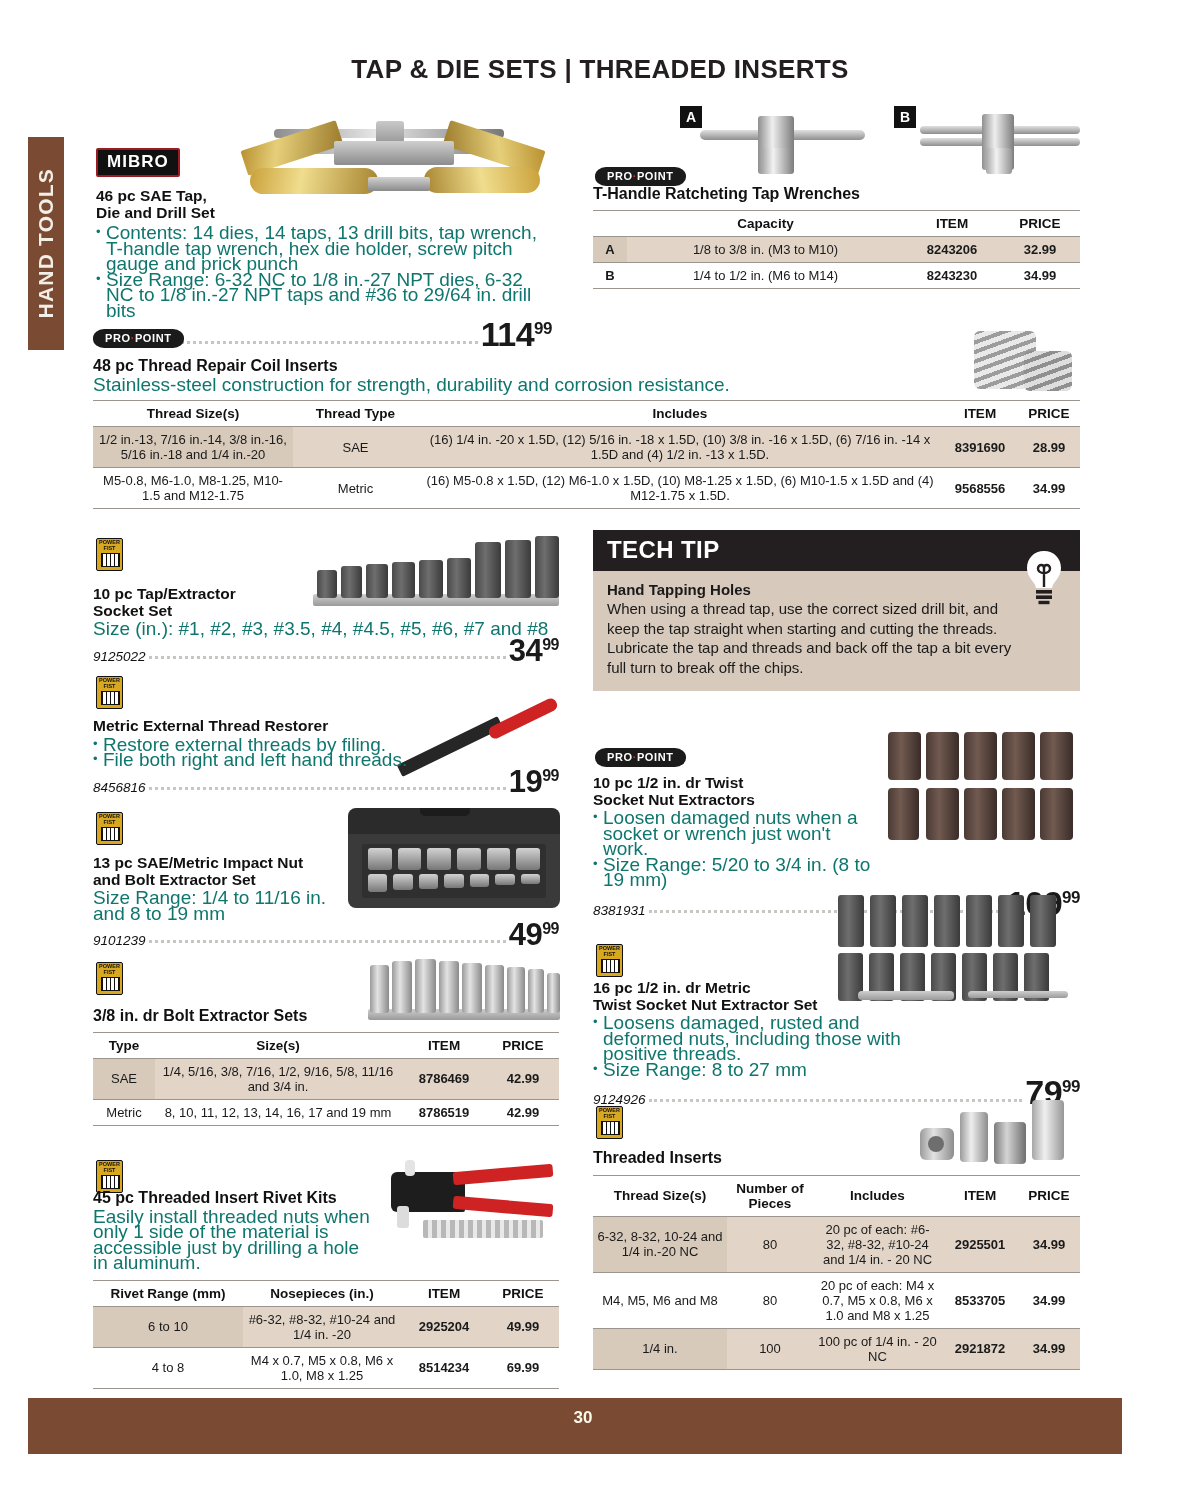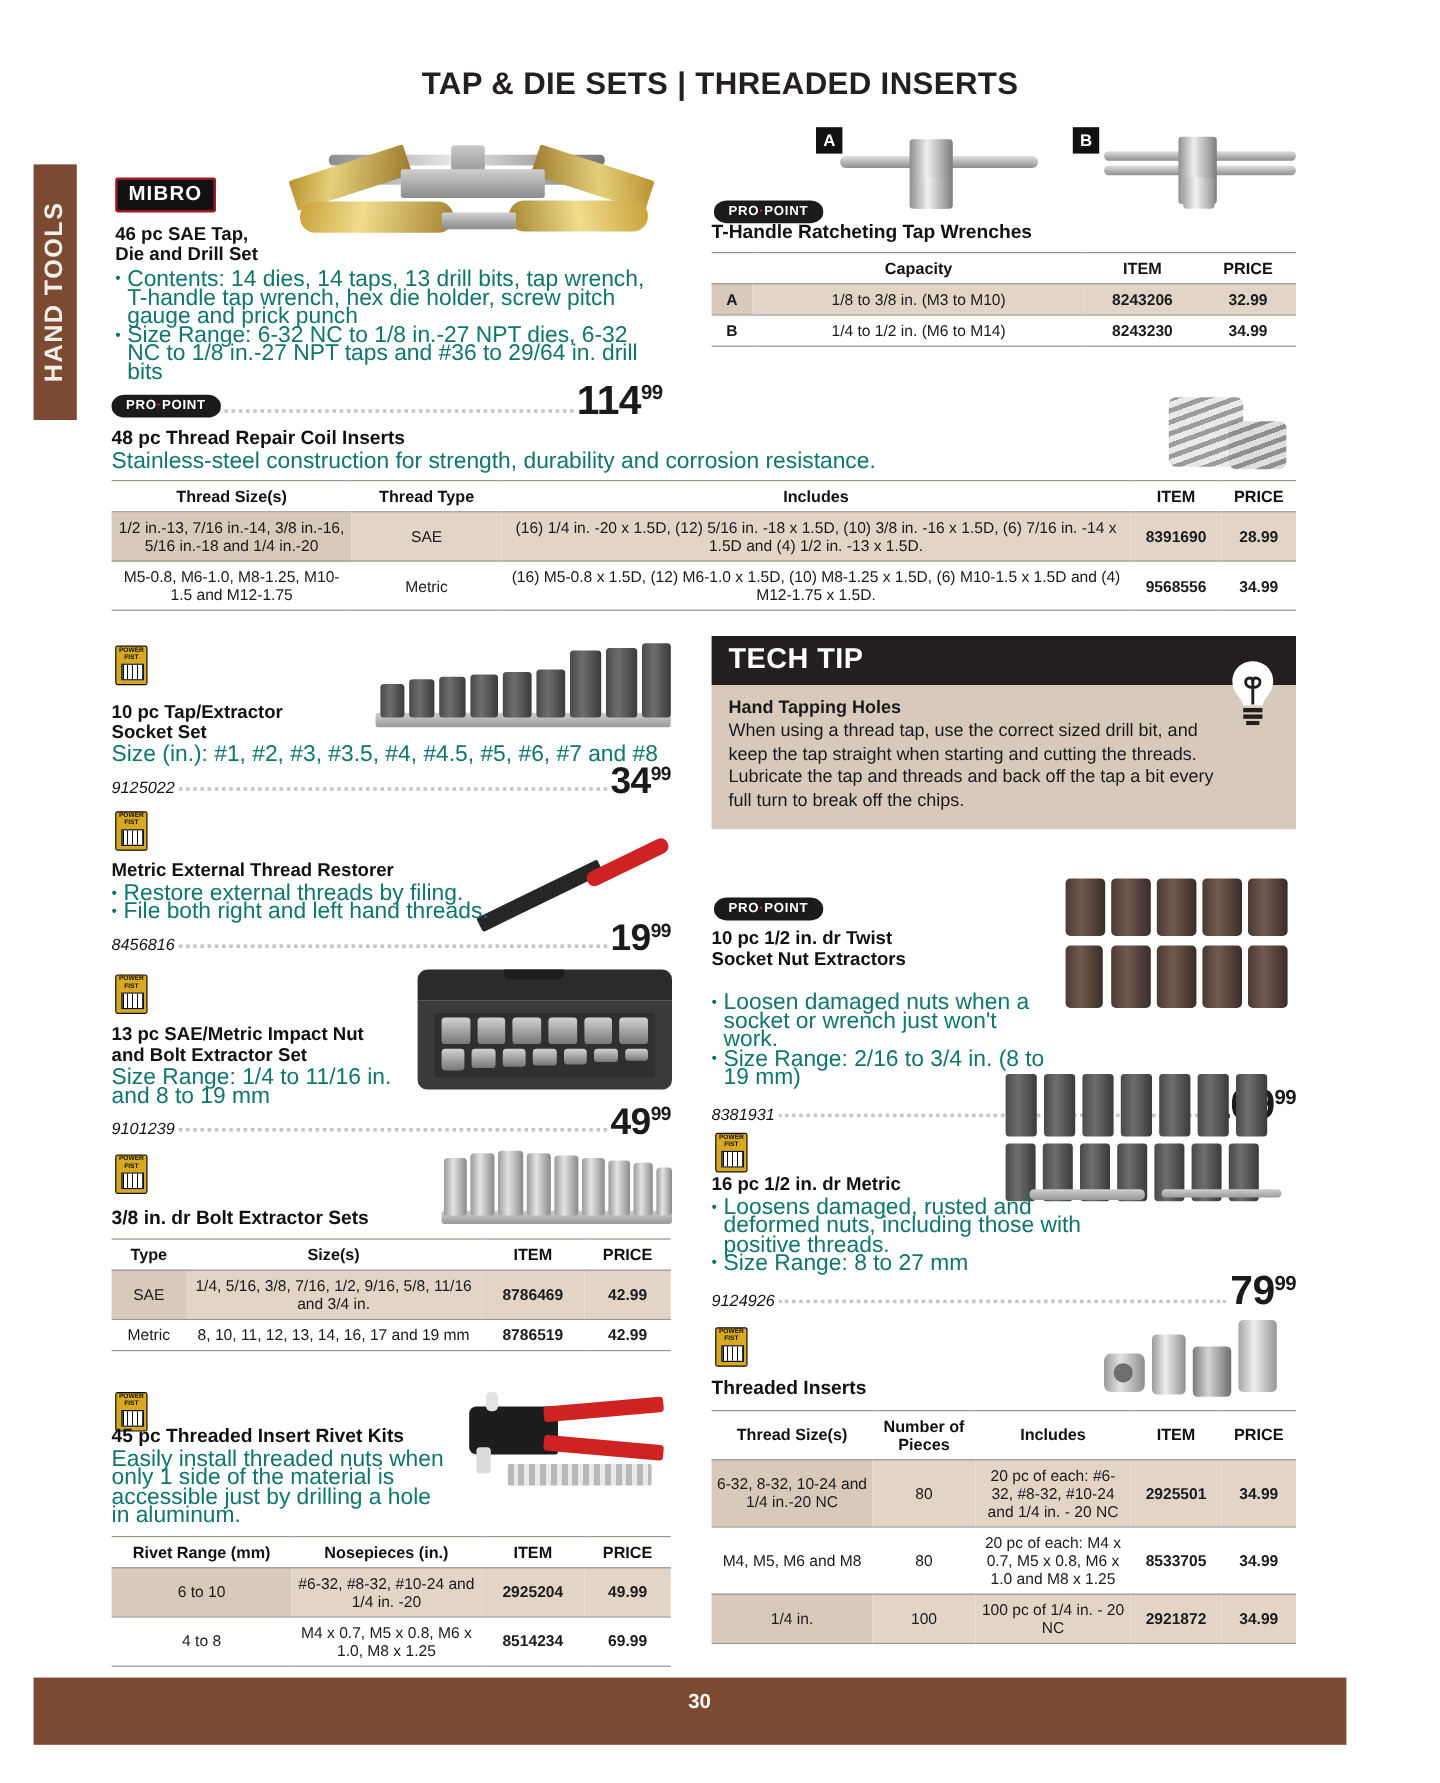--- a/index.html
+++ b/index.html
@@ -479,22 +479,22 @@
 
 <div style="position:absolute;left:595px;top:747px;">
   <span class="badge-pp"><span>PRO</span><i>·</i><span>POINT</span></span>
 </div>
 
 <div style="position:absolute;left:593px;top:775px;width:487px;">
   <div class="prodname">
     <div>10 pc 1/2 in. dr Twist</div>
     <div>Socket Nut Extractors</div>
   </div>
-  <div class="desc bullet" style="margin-top:20px;width:285px;">Loosen damaged nuts when a socket or wrench just won't work.</div>
-  <div class="desc bullet" style="width:300px;">Size Range: 2/16 to 3/4 in. (8 to 19 mm)</div>
+  <div class="desc bullet" style="margin-top:2px;width:285px;">Loosen damaged nuts when a socket or wrench just won't work.</div>
+  <div class="desc bullet" style="width:300px;">Size Range: 5/20 to 3/4 in. (8 to 19 mm)</div>
   <div class="priceline">
     <span class="sku">8381931</span>
     <span class="dots"></span>
     <span class="price big"><span>109</span><sup>99</sup></span>
   </div>
 </div>
 
 <div class="ph" style="left:838px;top:895px;width:240px;height:118px;">
   <div class="sock" style="position:absolute;left:0px;top:0px;width:26px;height:52px;border-radius:3px;"></div>
   <div class="sock" style="position:absolute;left:32px;top:0px;width:26px;height:52px;border-radius:3px;"></div>
@@ -517,20 +517,21 @@
 <div style="position:absolute;left:596px;top:944px;">
   <div class="badge-pf">
     <div class="t"><span>POWER</span><br><span>FIST</span></div>
     <div class="g"></div>
   </div>
 </div>
 
 <div style="position:absolute;left:593px;top:980px;width:487px;">
   <div class="prodname">
     <div>16 pc 1/2 in. dr Metric</div>
+    <div>Twist Socket Nut Extractor Set</div>
   </div>
   <div class="desc bullet" style="margin-top:2px;width:325px;">Loosens damaged, rusted and deformed nuts, including those with positive threads.</div>
   <div class="desc bullet" style="width:325px;">Size Range: 8 to 27 mm</div>
   <div class="priceline">
     <span class="sku">9124926</span>
     <span class="dots"></span>
     <span class="price big"><span>79</span><sup>99</sup></span>
   </div>
 </div>
 

